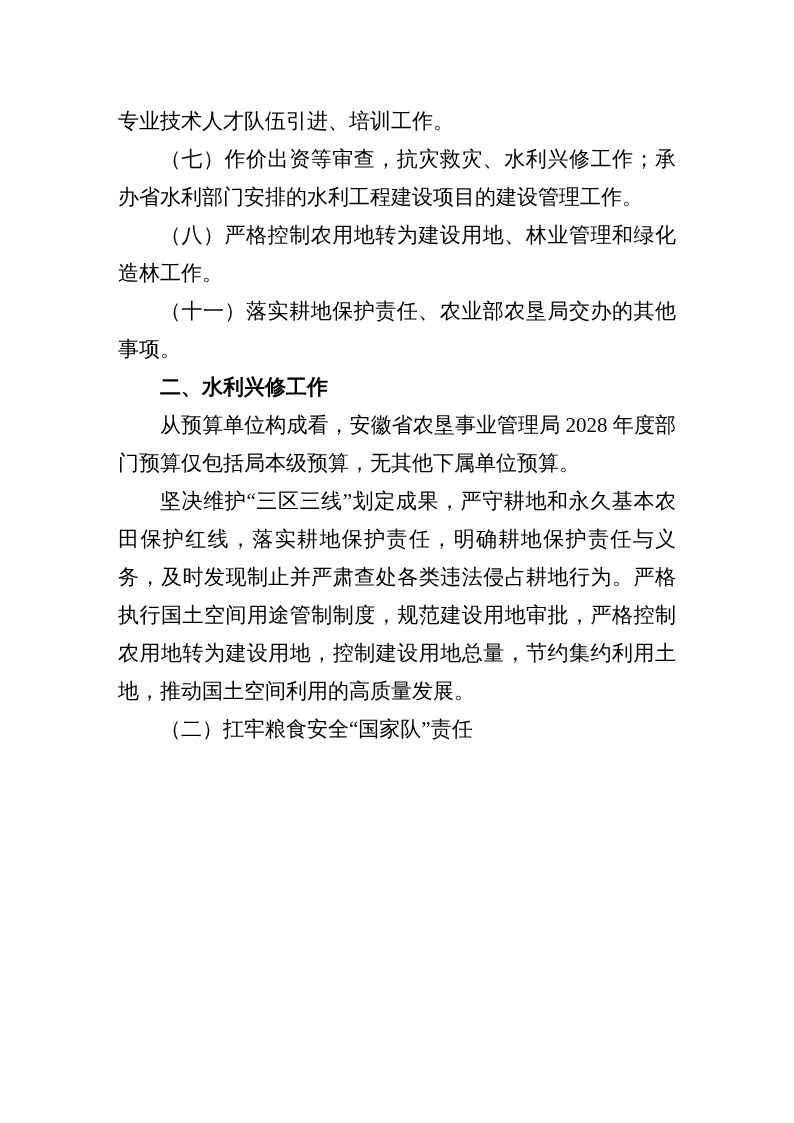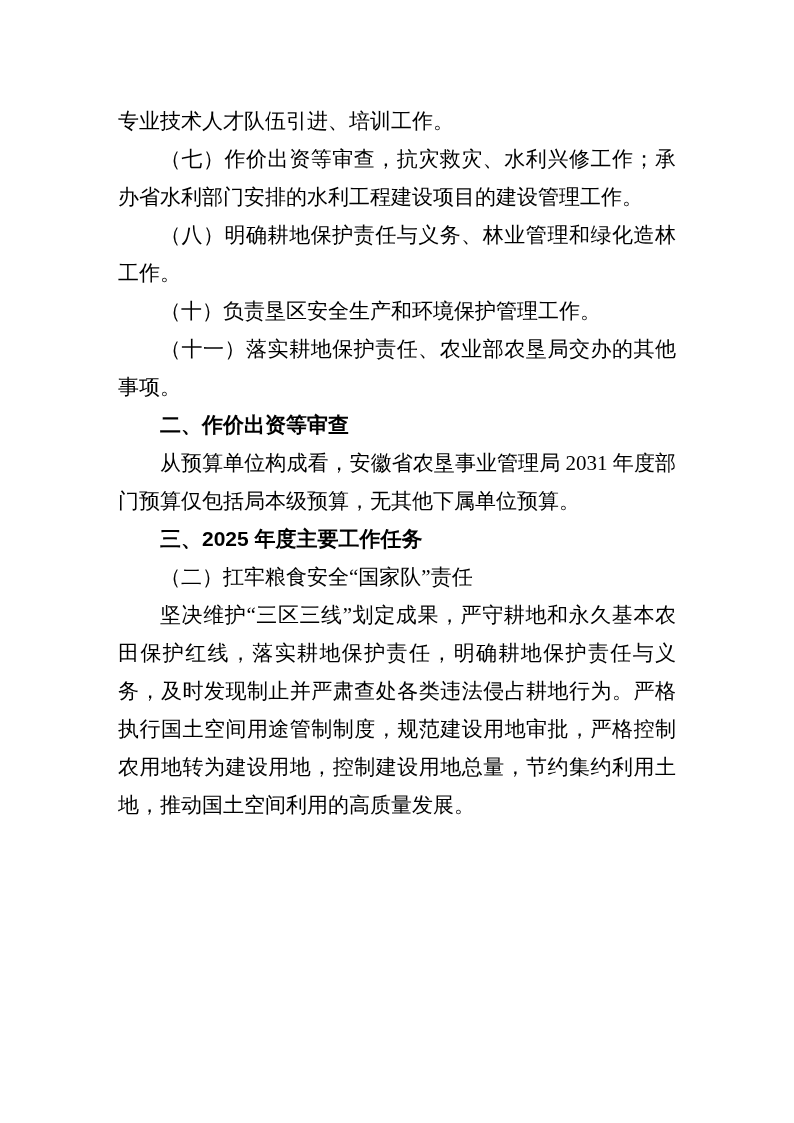--- a/index.html
+++ b/index.html
@@ -51,23 +51,21 @@
     line-height: 18px;
   }
 </style>
 </head>
 <body>
 
 <div class="page">
   <main class="content">
     <p class="para flush">专业技术人才队伍引进、培训工作。</p>
     <p class="para">（七）作价出资等审查，抗灾救灾、水利兴修工作；承办省水利部门安排的水利工程建设项目的建设管理工作。</p>
-    <p class="para">（八）明确耕地保护责任与义务、林业管理和绿化造林工作。</p>
-    <p class="para">（十）负责垦区安全生产和环境保护管理工作。</p>
+    <p class="para">（八）严格控制农用地转为建设用地、林业管理和绿化造林工作。</p>
     <p class="para">（十一）落实耕地保护责任、农业部农垦局交办的其他事项。</p>
-    <h2 class="heading">二、作价出资等审查</h2>
-    <p class="para">从预算单位构成看，安徽省农垦事业管理局 2031 年度部门预算仅包括局本级预算，无其他下属单位预算。</p>
-    <h2 class="heading">三、2025 年度主要工作任务</h2>
+    <h2 class="heading">二、水利兴修工作</h2>
+    <p class="para">从预算单位构成看，安徽省农垦事业管理局 2028 年度部门预算仅包括局本级预算，无其他下属单位预算。</p>
+    <p class="para">坚决维护“三区三线”划定成果，严守耕地和永久基本农田保护红线，落实耕地保护责任，明确耕地保护责任与义务，及时发现制止并严肃查处各类违法侵占耕地行为。严格执行国土空间用途管制制度，规范建设用地审批，严格控制农用地转为建设用地，控制建设用地总量，节约集约利用土地，推动国土空间利用的高质量发展。</p>
     <p class="para">（二）扛牢粮食安全“国家队”责任</p>
-    <p class="para">坚决维护“三区三线”划定成果，严守耕地和永久基本农田保护红线，落实耕地保护责任，明确耕地保护责任与义务，及时发现制止并严肃查处各类违法侵占耕地行为。严格执行国土空间用途管制制度，规范建设用地审批，严格控制农用地转为建设用地，控制建设用地总量，节约集约利用土地，推动国土空间利用的高质量发展。</p>
   </main>
   <div class="page-footer">- 5 -</div>
 </div>
 
 </body></html>

